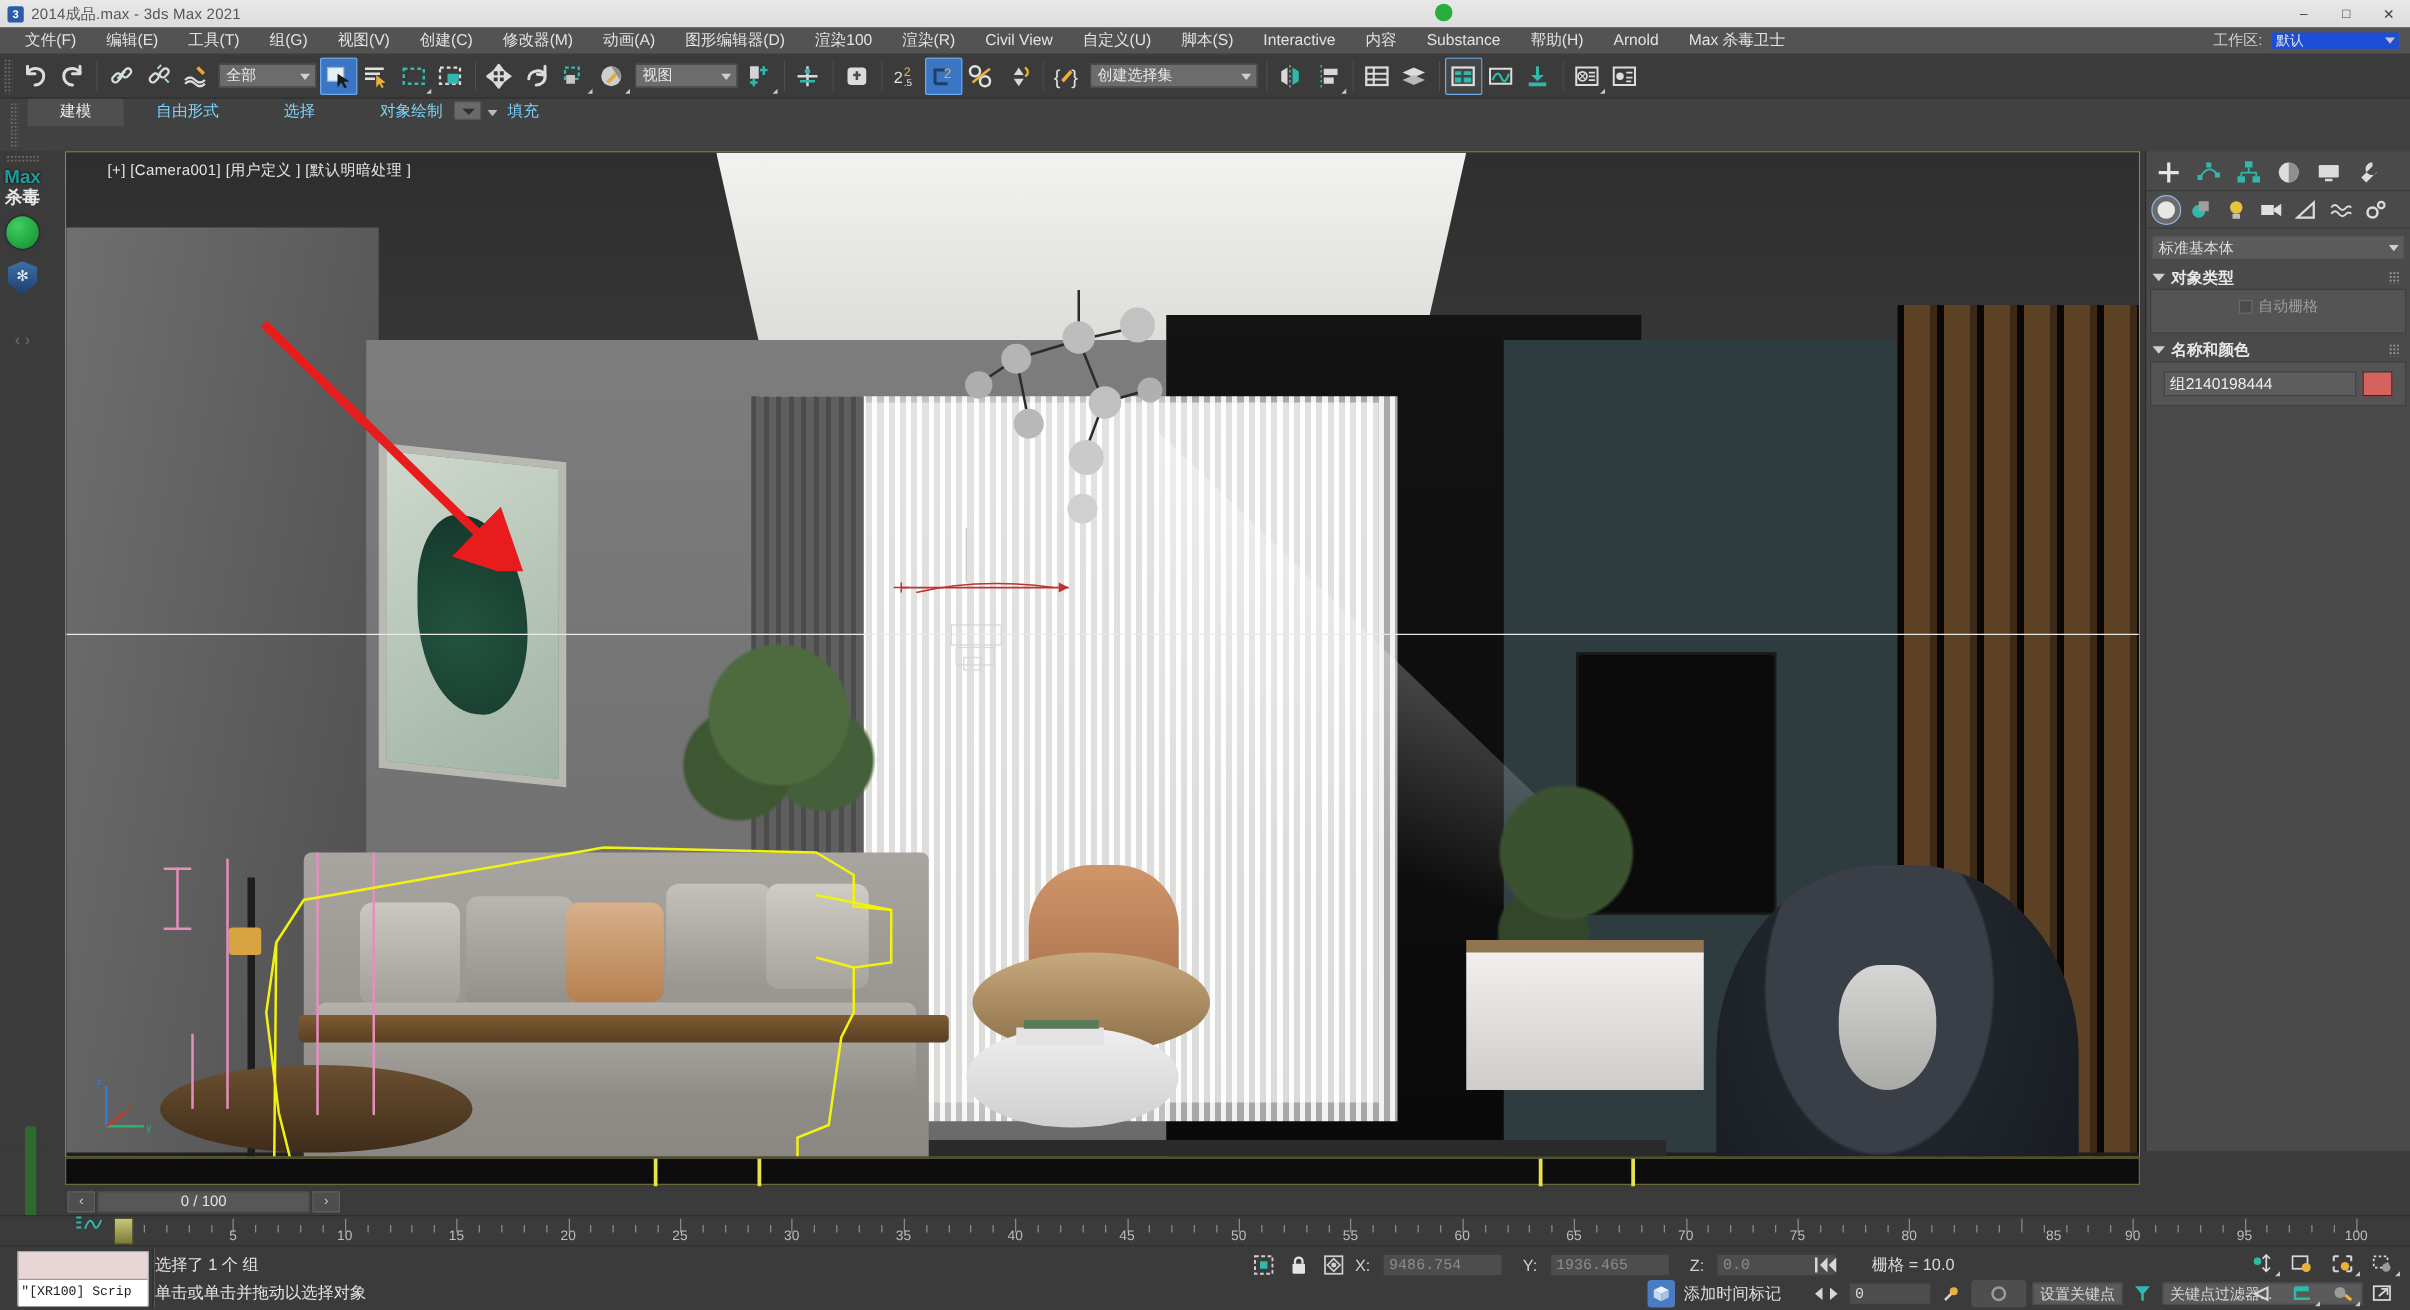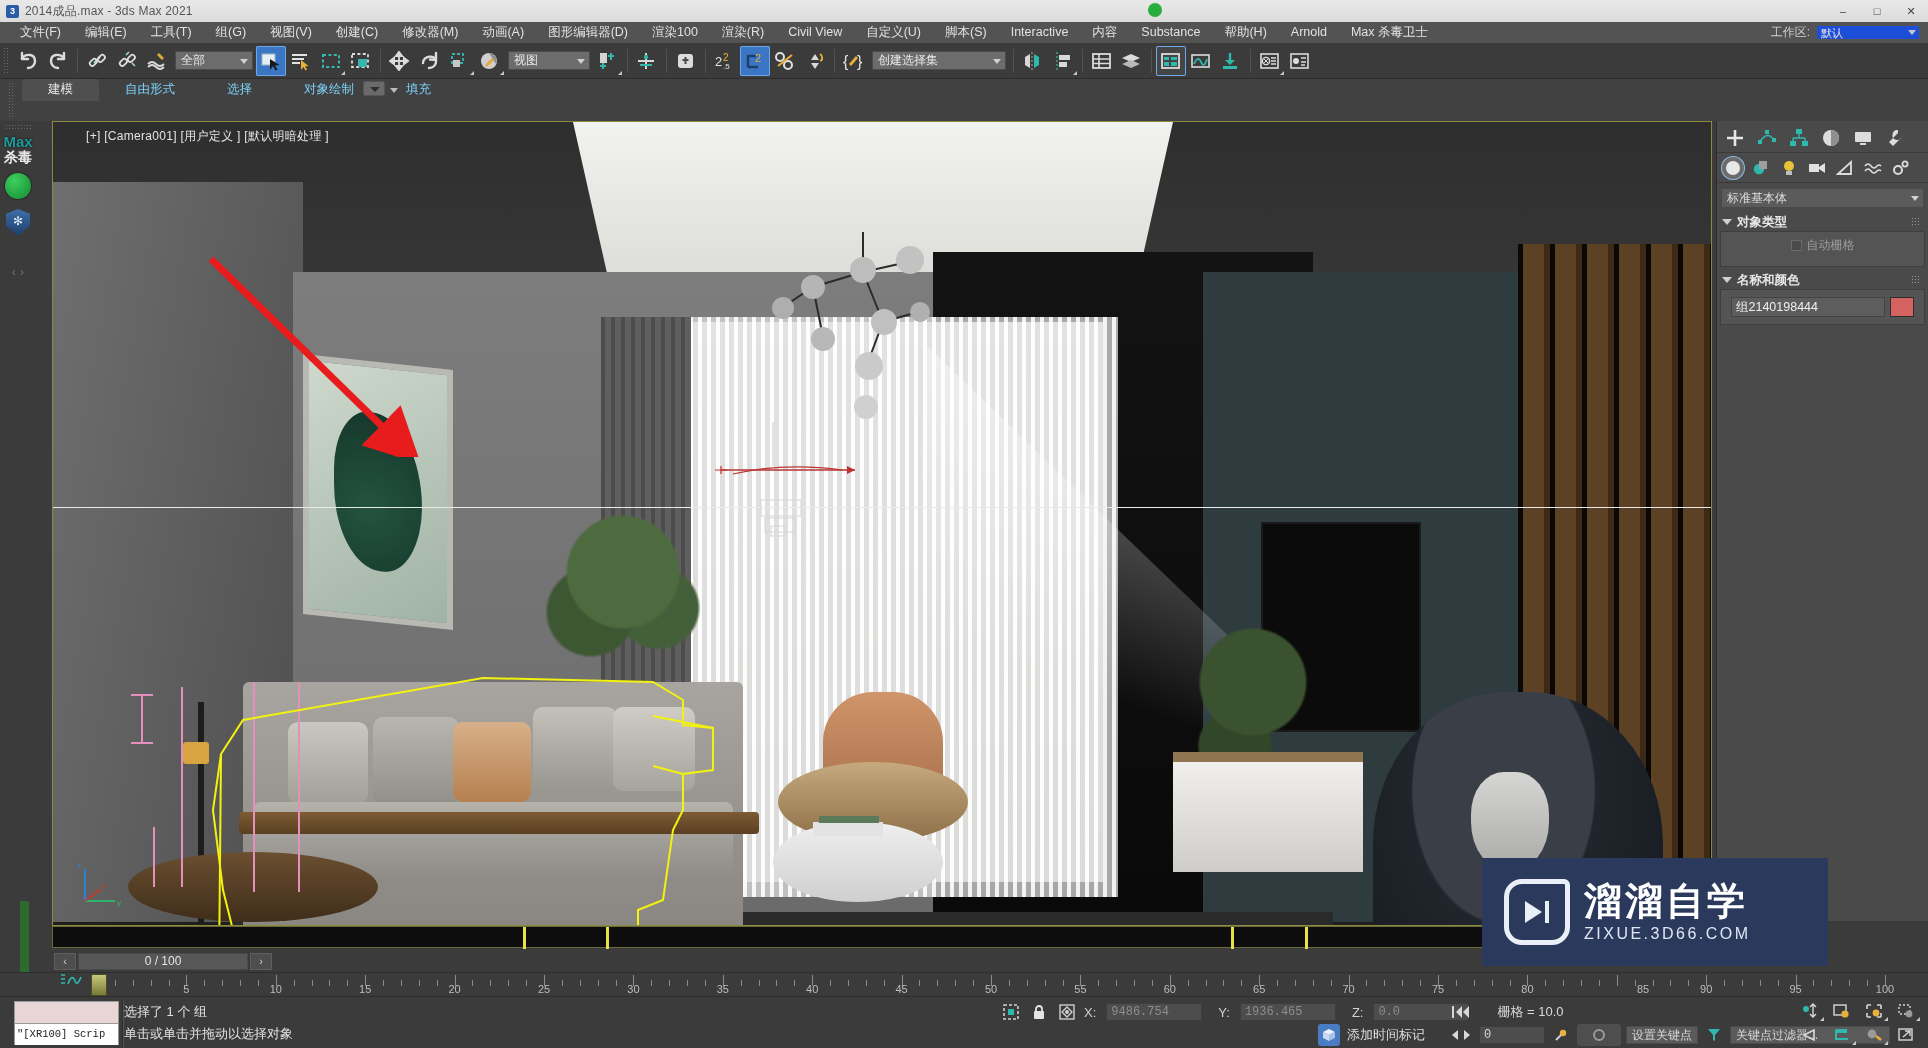--- a/index.html
+++ b/index.html
@@ -1109,24 +1109,14 @@
       <div class="anim-btn">
         <svg width="18" height="16" viewBox="0 0 18 16">
             <rect x="2" y="2" width="13" height="11" fill="none" stroke="#d8d8d8" stroke-width="1.4"></rect>
             <path d="M6 10 L13 4 L13 9 M13 4 L8 4" stroke="#d8d8d8" stroke-width="1.4" fill="none"></path>
           </svg>
       </div>
     </div>
 
   </div>
 
-  <div class="watermark">
-    <div class="wm-logo">
-      <span class="wm-play"></span>
-      <span class="wm-bar"></span>
-    </div>
-    <div>
-      <div class="wm-t1">溜溜自学</div>
-      <div class="wm-t2">ZIXUE.3D66.COM</div>
-    </div>
-  </div>
 
 </div>
 
 </body></html>

